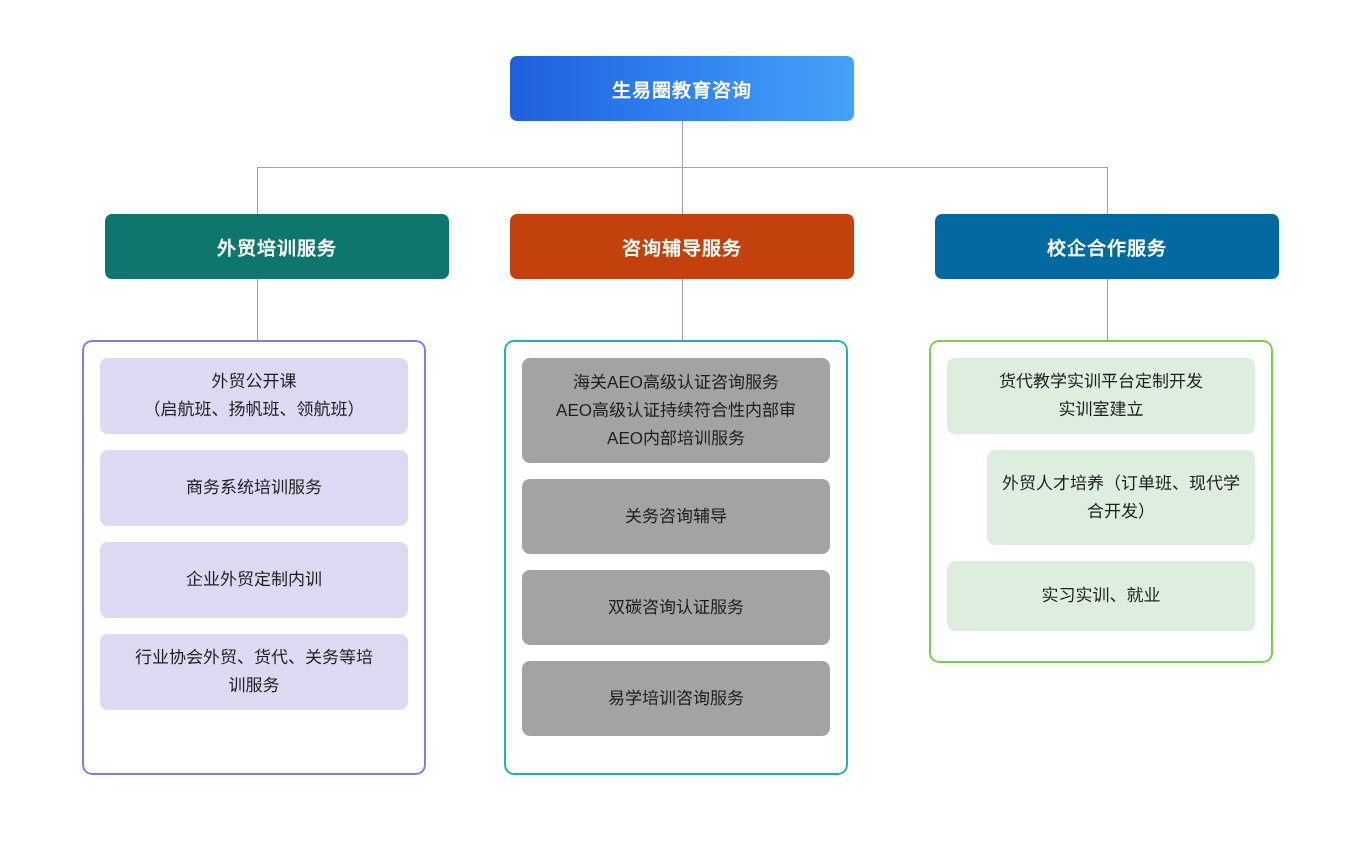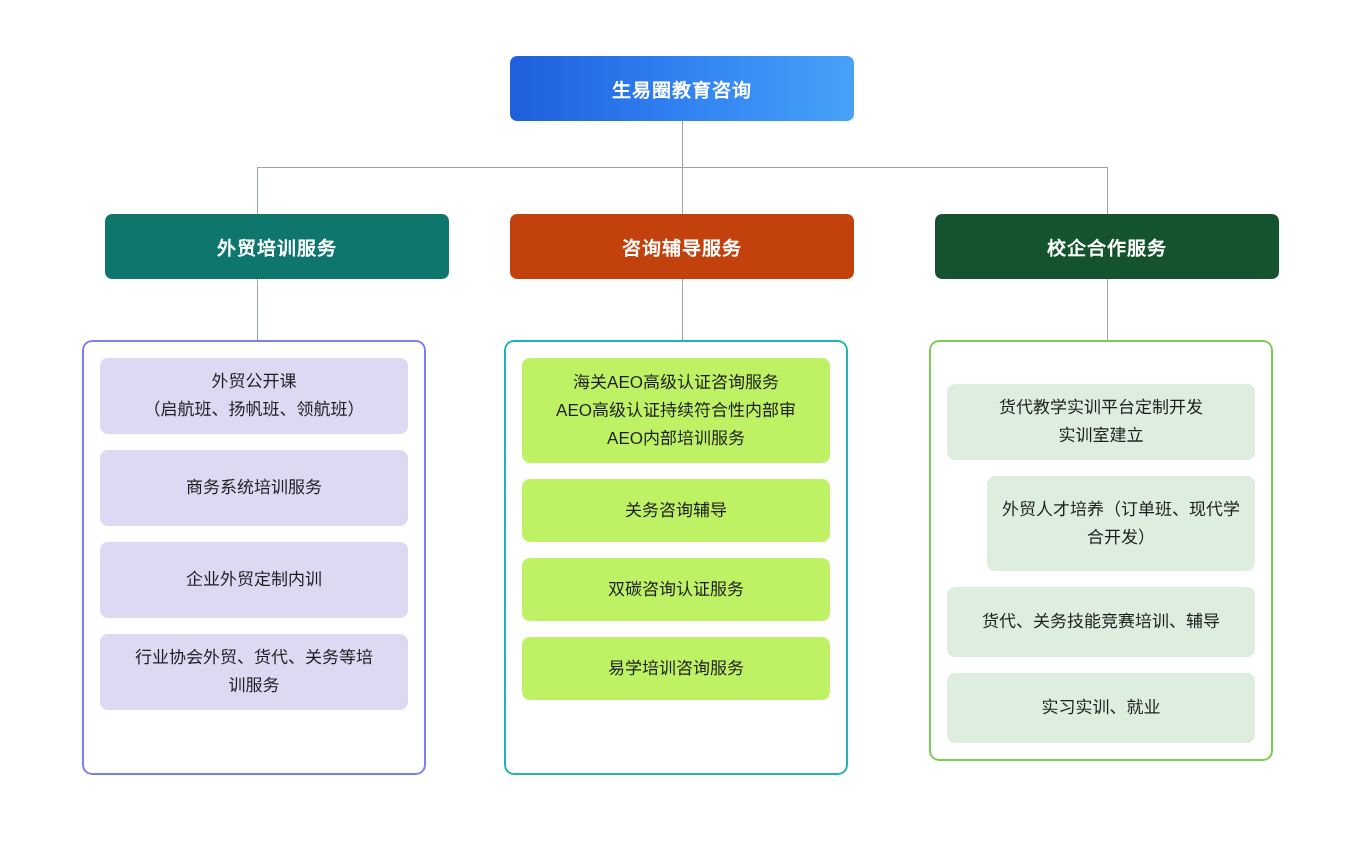--- a/index.html
+++ b/index.html
@@ -59,65 +59,65 @@
     font-size: 19px;
     font-weight: bold;
     letter-spacing: 1px;
     display: flex;
     align-items: center;
     justify-content: center;
     box-sizing: border-box;
   }
   .cat-header.col0 { left: 85px;  background: #0f766e; margin-left: 20px; }
   .cat-header.col1 { left: 510px; background: #c2410c; }
-  .cat-header.col2 { left: 935px; background: #14532d; }
+  .cat-header.col2 { left: 935px; background: #0369a1; }
 
   
   .group-box {
     position: absolute;
     top: 340px;
     width: 344px;
     border-radius: 10px;
     background: #ffffff;
     border: 2px solid transparent;
     box-sizing: border-box;
     padding: 16px 16px 16px 16px;
     display: flex;
     flex-direction: column;
     justify-content: flex-start;
   }
   .group-box.col0 { left: 82px;  border-color: #7b7ef0; height: 435px; }
   .group-box.col1 { left: 504px; border-color: #22b2b4; height: 435px; }
-  .group-box.col2 { left: 929px; border-color: #78cf4d; height: 421px; justify-content: flex-end; }
+  .group-box.col2 { left: 929px; border-color: #78cf4d; height: 323px; }
 
   
   .item {
     border-radius: 8px;
     box-sizing: border-box;
     display: flex;
     align-items: center;
     justify-content: center;
     text-align: center;
     color: #1d1d1f;
     font-size: 17px;
     line-height: 28px;
     padding: 8px 12px;
     margin-bottom: 16px;
   }
   .item:last-child { margin-bottom: 0; }
 
   .group-box.col0 .item { background: #ddd9f3; }
-  .group-box.col1 .item { background: #bef264; }
+  .group-box.col1 .item { background: #a3a3a3; }
   .group-box.col2 .item { background: #ddeede; }
 
   
   .group-box.col0 .item { height: 76px; }
   .group-box.col0 .item.h2 { height: 76px; }
 
-  .group-box.col1 .item { height: 63px; }
+  .group-box.col1 .item { height: 75px; }
   .group-box.col1 .item.h3 { height: 105px; }
 
   .group-box.col2 .item { height: 70px; }
   .group-box.col2 .item.h2 { height: 76px; }
   .group-box.col2 .item.h3 { height: 95px; margin-left: 40px; }
 
   .item .line { display: block; }
 </style>
 </head>
 <body>
@@ -198,23 +198,18 @@
       </span>
     </div>
     <div class="item h3">
       <span>
         <span class="line">外贸人才培养（订单班、现代学</span>
         <span class="line">合开发）</span>
       </span>
     </div>
     <div class="item">
       <span>
-        <span class="line">货代、关务技能竞赛培训、辅导</span>
-      </span>
-    </div>
-    <div class="item">
-      <span>
         <span class="line">实习实训、就业</span>
       </span>
     </div>
   </div>
 
 </div>
 
 </body></html>

